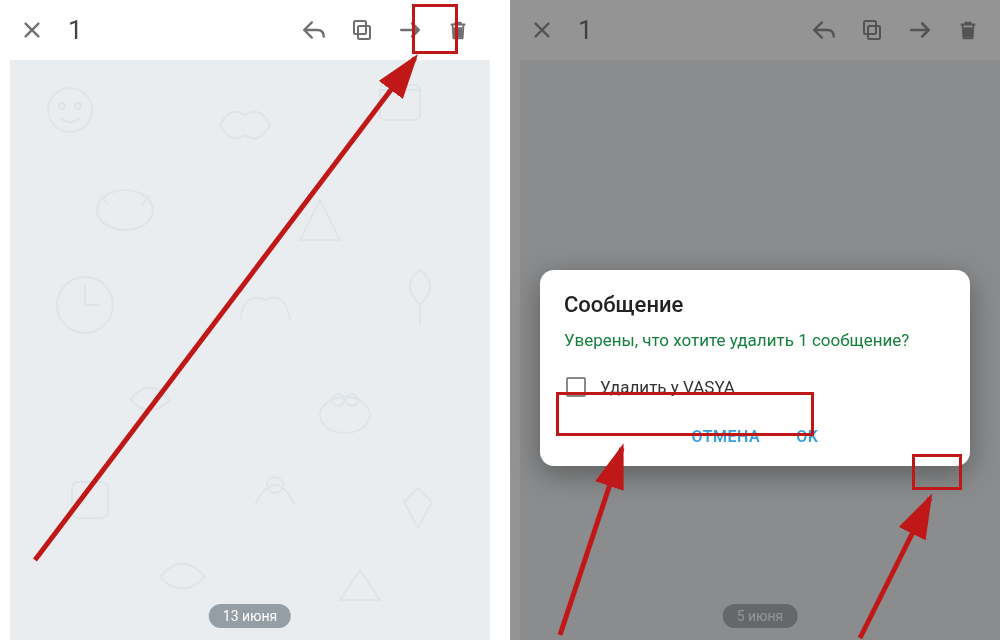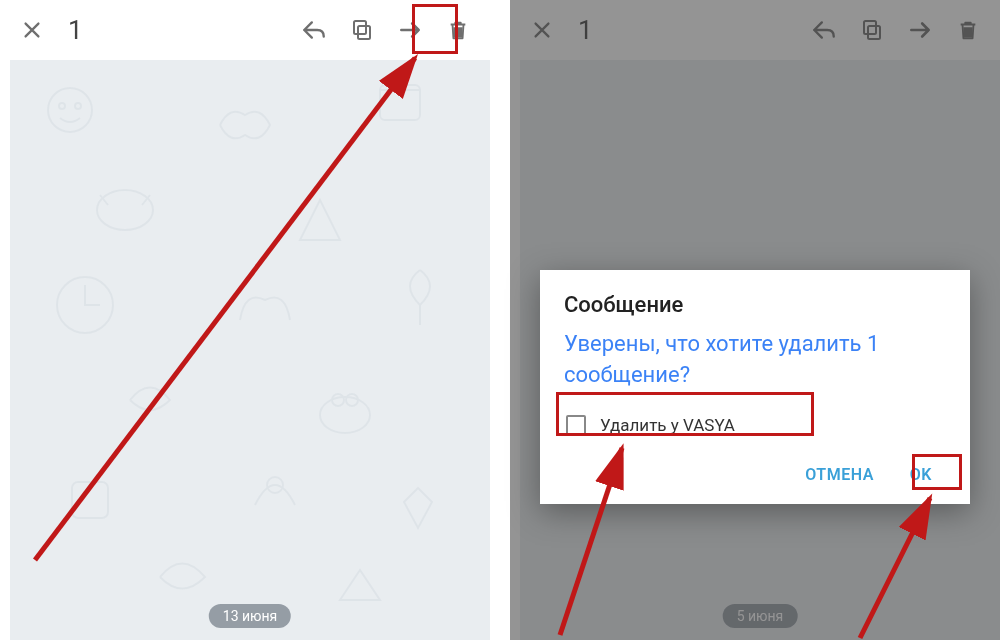--- a/index.html
+++ b/index.html
@@ -81,34 +81,34 @@
       inset: 0;
       background: rgba(60,60,60,0.55);
       z-index: 3;
     }
     .dialog {
       position: absolute;
       left: 30px;
       right: 30px;
       top: 270px;
       background: #fff;
-      border-radius: 0;
+      border-radius: 14px;
       box-shadow: 0 8px 30px rgba(0,0,0,0.35);
       z-index: 4;
       padding: 22px 24px 10px 24px;
     }
     .dlg-title {
       font-size: 22px;
       font-weight: 500;
       color: #222;
       margin-bottom: 12px;
     }
     .dlg-msg {
-      font-size: 22px;
-      color: #3b82f6;
+      font-size: 17px;
+      color: #15803d;
       line-height: 1.4;
       margin-bottom: 18px;
     }
     .dlg-check {
       display: flex;
       gap: 14px;
       padding: 6px 2px;
       margin-bottom: 14px;
     }
     .checkbox-box {
@@ -117,21 +117,21 @@
       border: 2px solid #888;
       border-radius: 2px;
       flex-shrink: 0;
     }
     .dlg-check-label {
       font-size: 17px;
       color: #333;
     }
     .dlg-actions {
       display: flex;
-      justify-content: flex-end;
+      justify-content: center;
       gap: 8px;
     }
     .dlg-btn {
       font-size: 16px;
       font-weight: 600;
       color: #3aa0d8;
       padding: 10px 14px;
       cursor: pointer;
       letter-spacing: 0.5px;
     }

